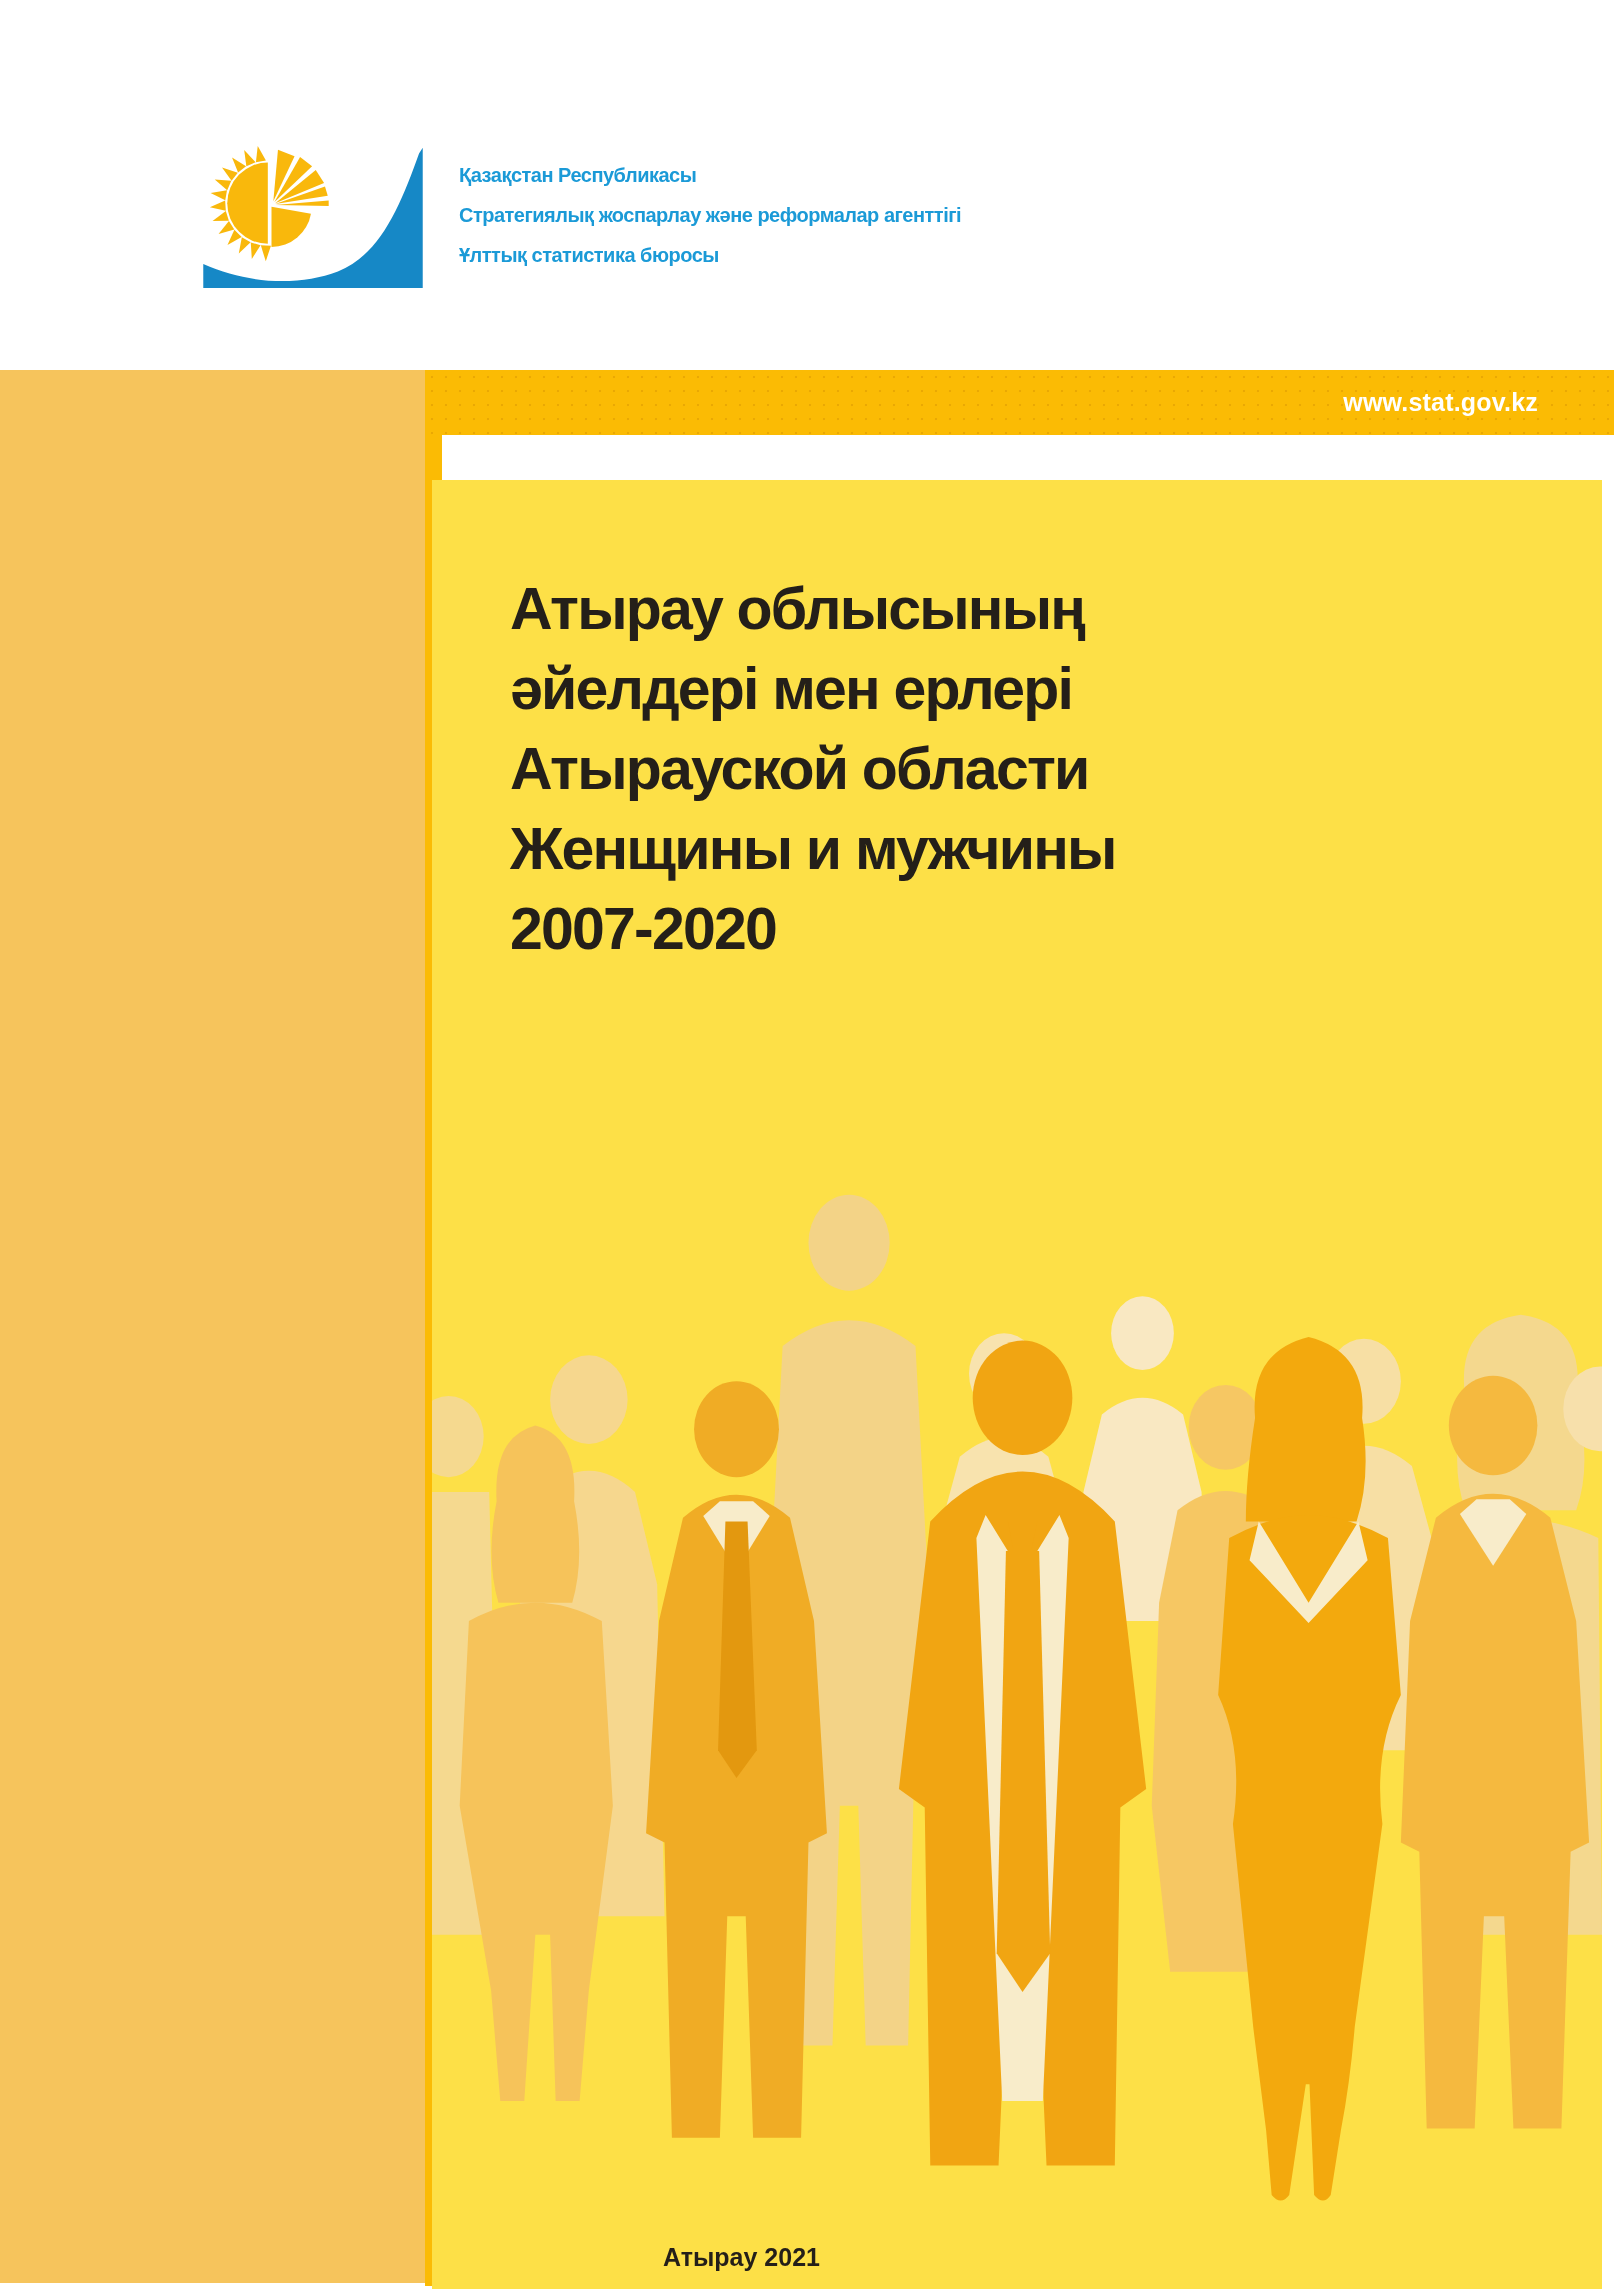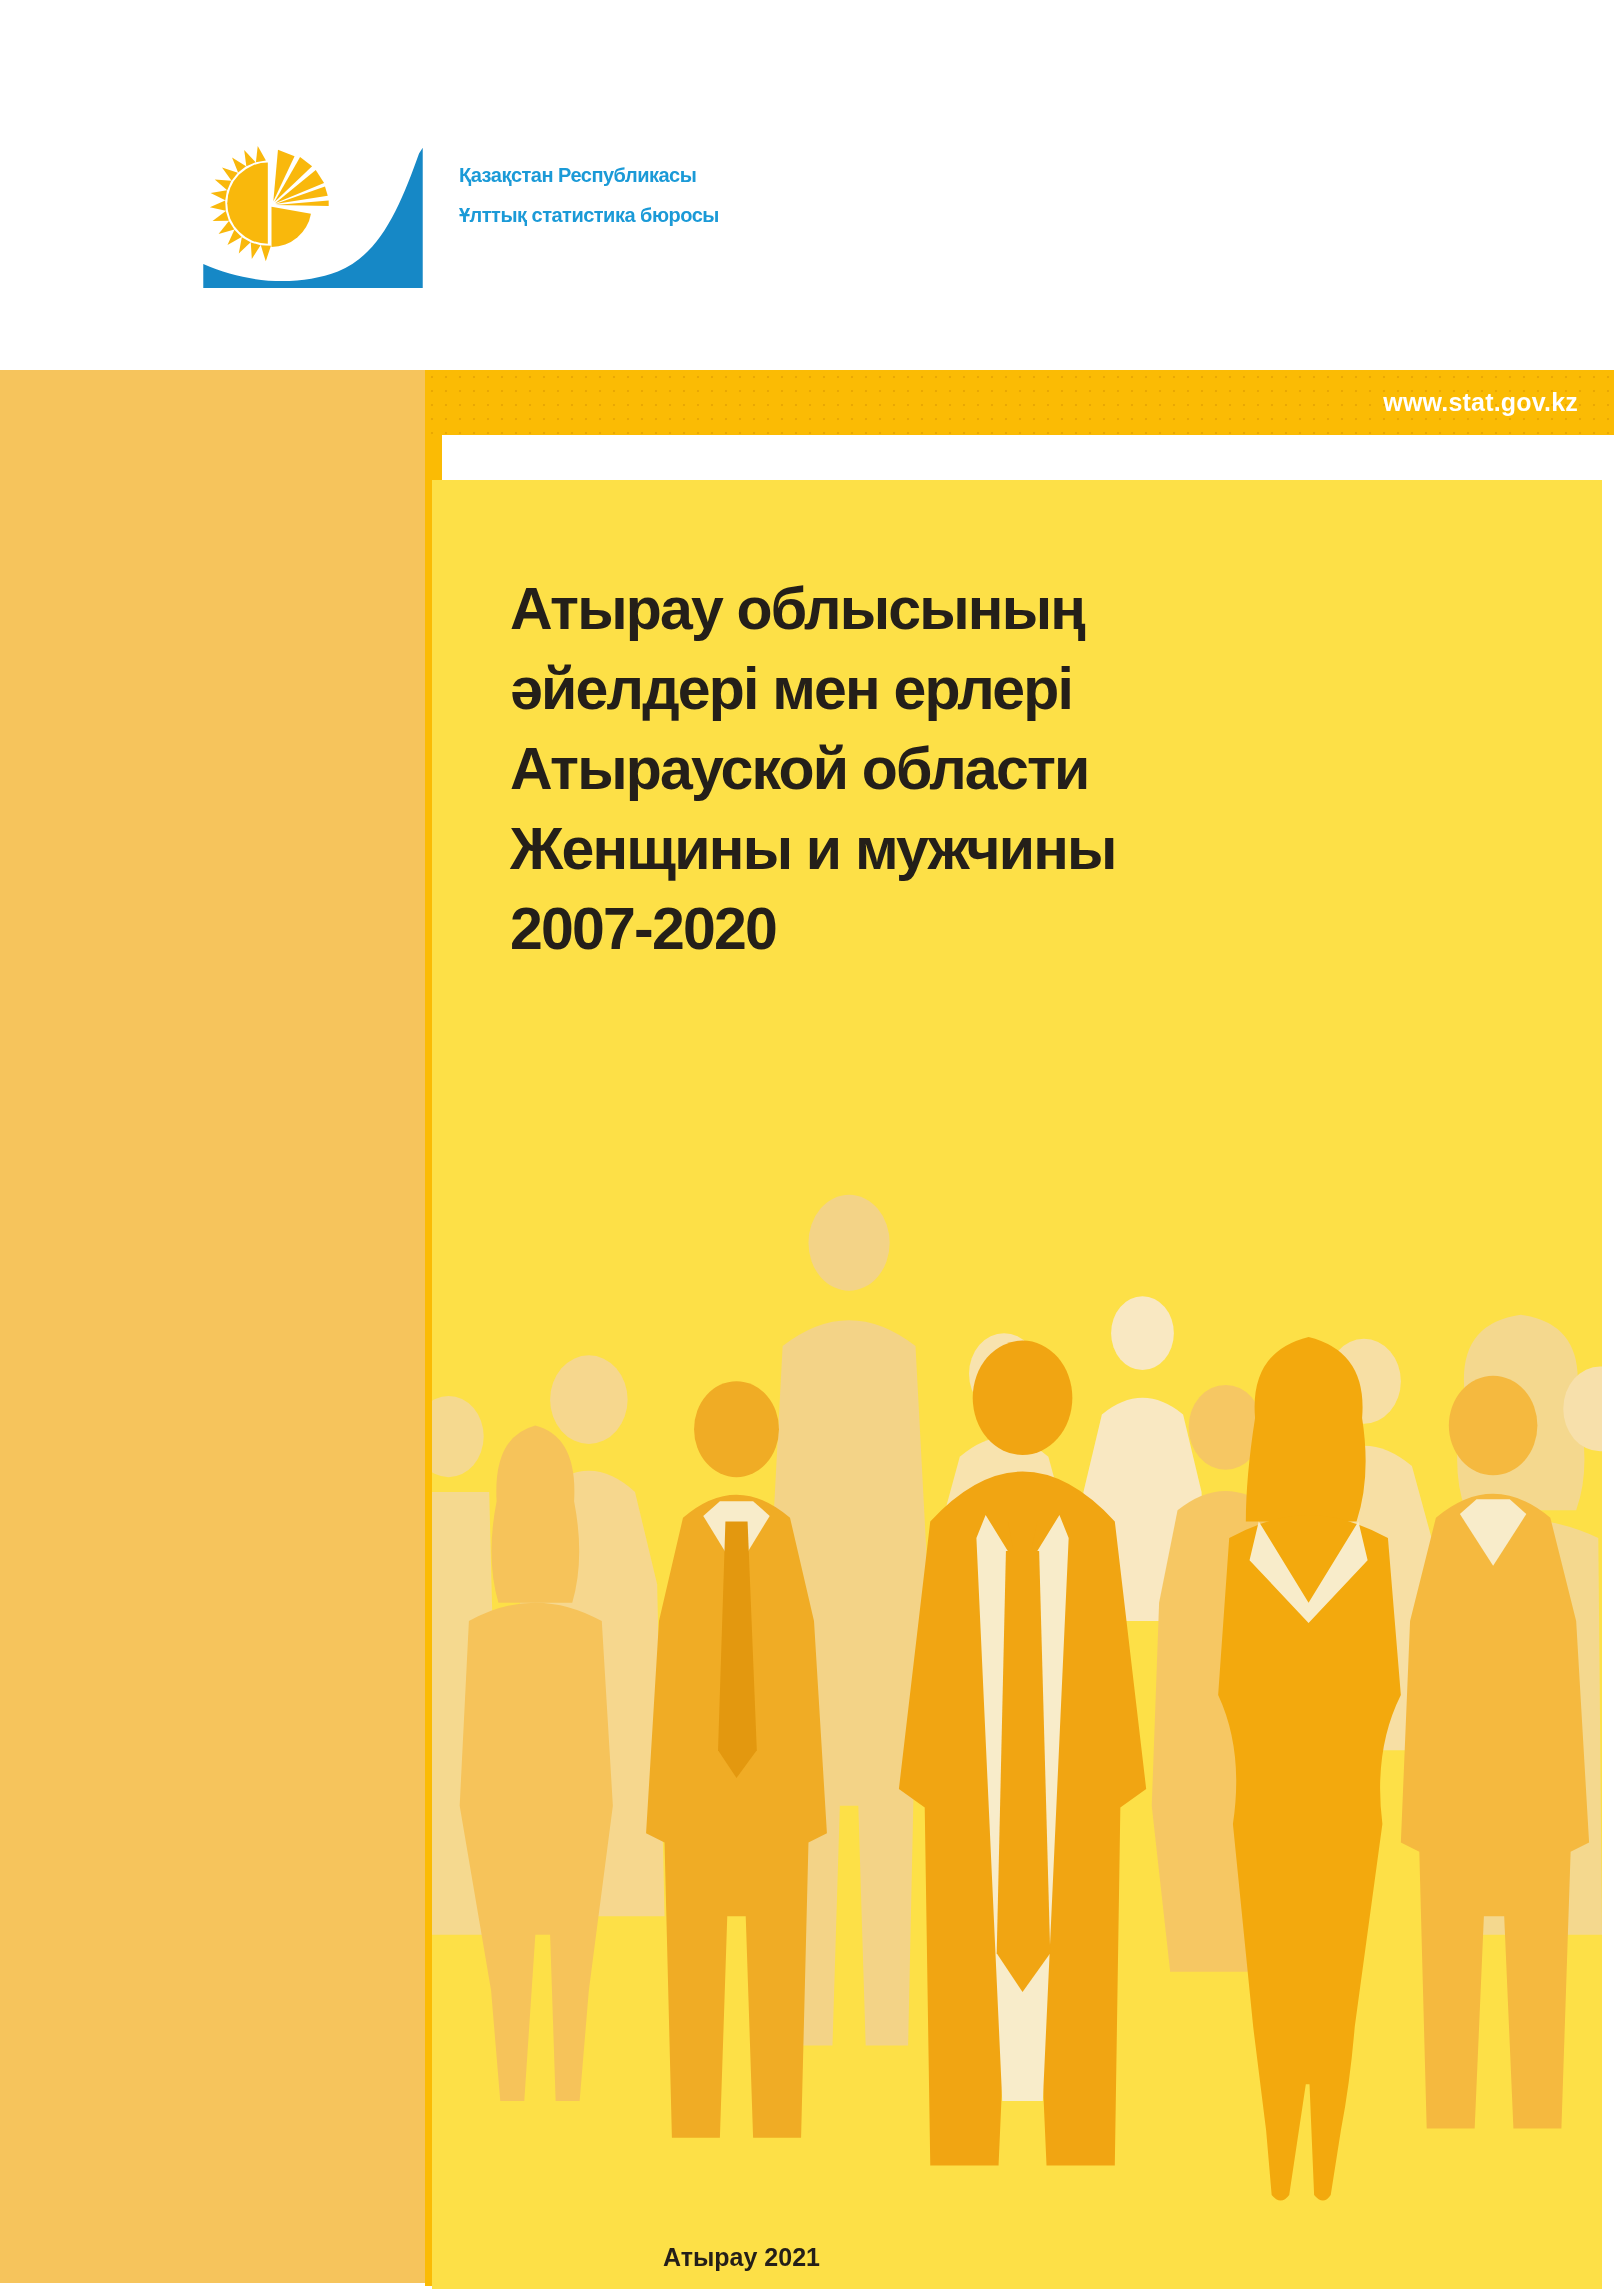--- a/index.html
+++ b/index.html
@@ -22,21 +22,21 @@
   .accent-strip{
     position:absolute;left:425px;top:370px;width:16.6px;height:1916px;
     background:#fbbb04;
   }
   .banner{
     position:absolute;left:425px;top:370px;width:1190px;height:65px;
     background-color:#fbbb04;
     background-image:radial-gradient(rgba(190,120,0,0.28) 1.2px, transparent 1.6px);
     background-size:14px 14px;
     color:#ffffff;font-weight:700;font-size:25px;line-height:65px;
-    text-align:right;box-sizing:border-box;padding-right:37px;
+    text-align:right;box-sizing:border-box;padding-right:77px;
     letter-spacing:0.2px;
   }
   
   .content{
     position:absolute;left:432px;top:437px;width:1170px;height:1852px;
     background:#fde047;overflow:hidden;margin-top:43px;
   }
   .title{
     position:absolute;left:78px;top:89px;
     color:#241f19;font-size:59px;font-weight:700;line-height:80px;
@@ -86,20 +86,21 @@
         <path d="M 8 0 L 52 -36 L 61 -22 Z"></path>
         <path d="M 8 1 L 62 -18 L 65 -8 Z"></path>
         <path d="M 8 2 L 66 -3 L 66 3 Z"></path>
         <path d="M 4 4 L 46.8 11.5 A 43.5 43.5 0 0 1 4 47.5 Z"></path>
       </g>
     </g>
   </svg>
 
   <div class="org-lines">
     <div>Қазақстан Республикасы</div>
+    <div>Стратегиялық жоспарлау және реформалар агенттігі</div>
     <div>Ұлттық статистика бюросы</div>
   </div>
 
   <div class="sidebar"></div>
   <div class="accent-strip"></div>
   <div class="banner">
     <span>www.stat.gov.kz</span>
   </div>
 
   <div class="content">

